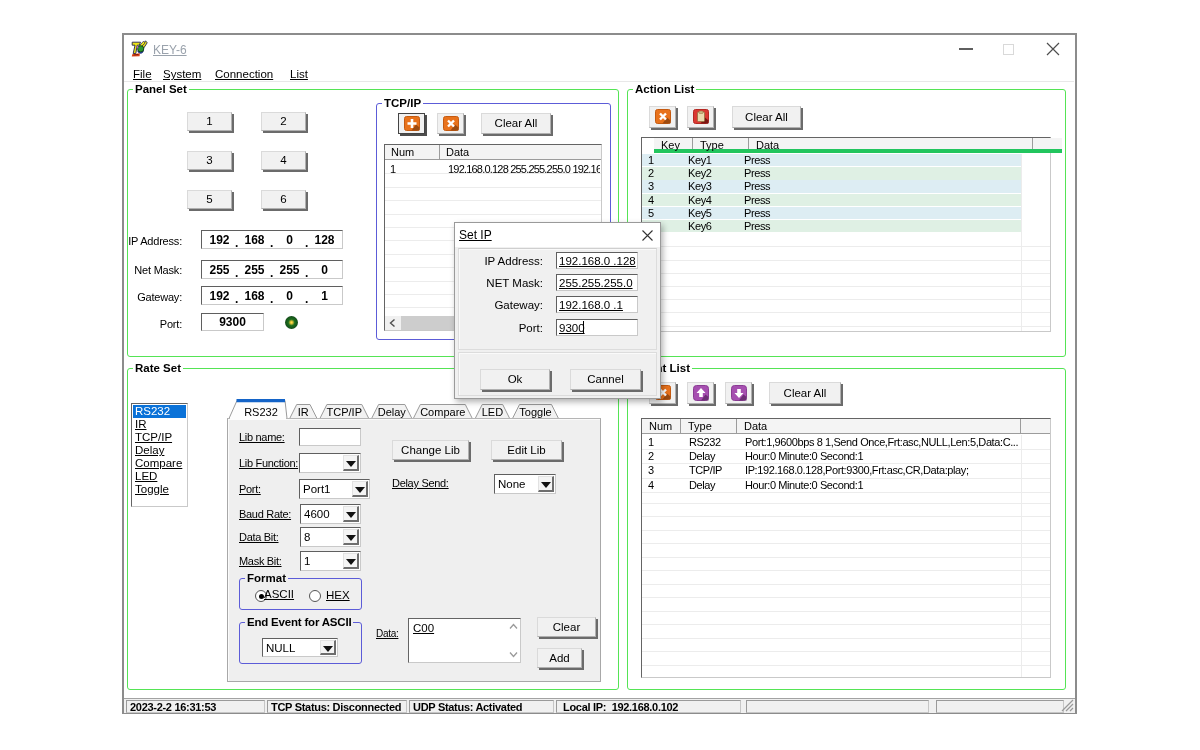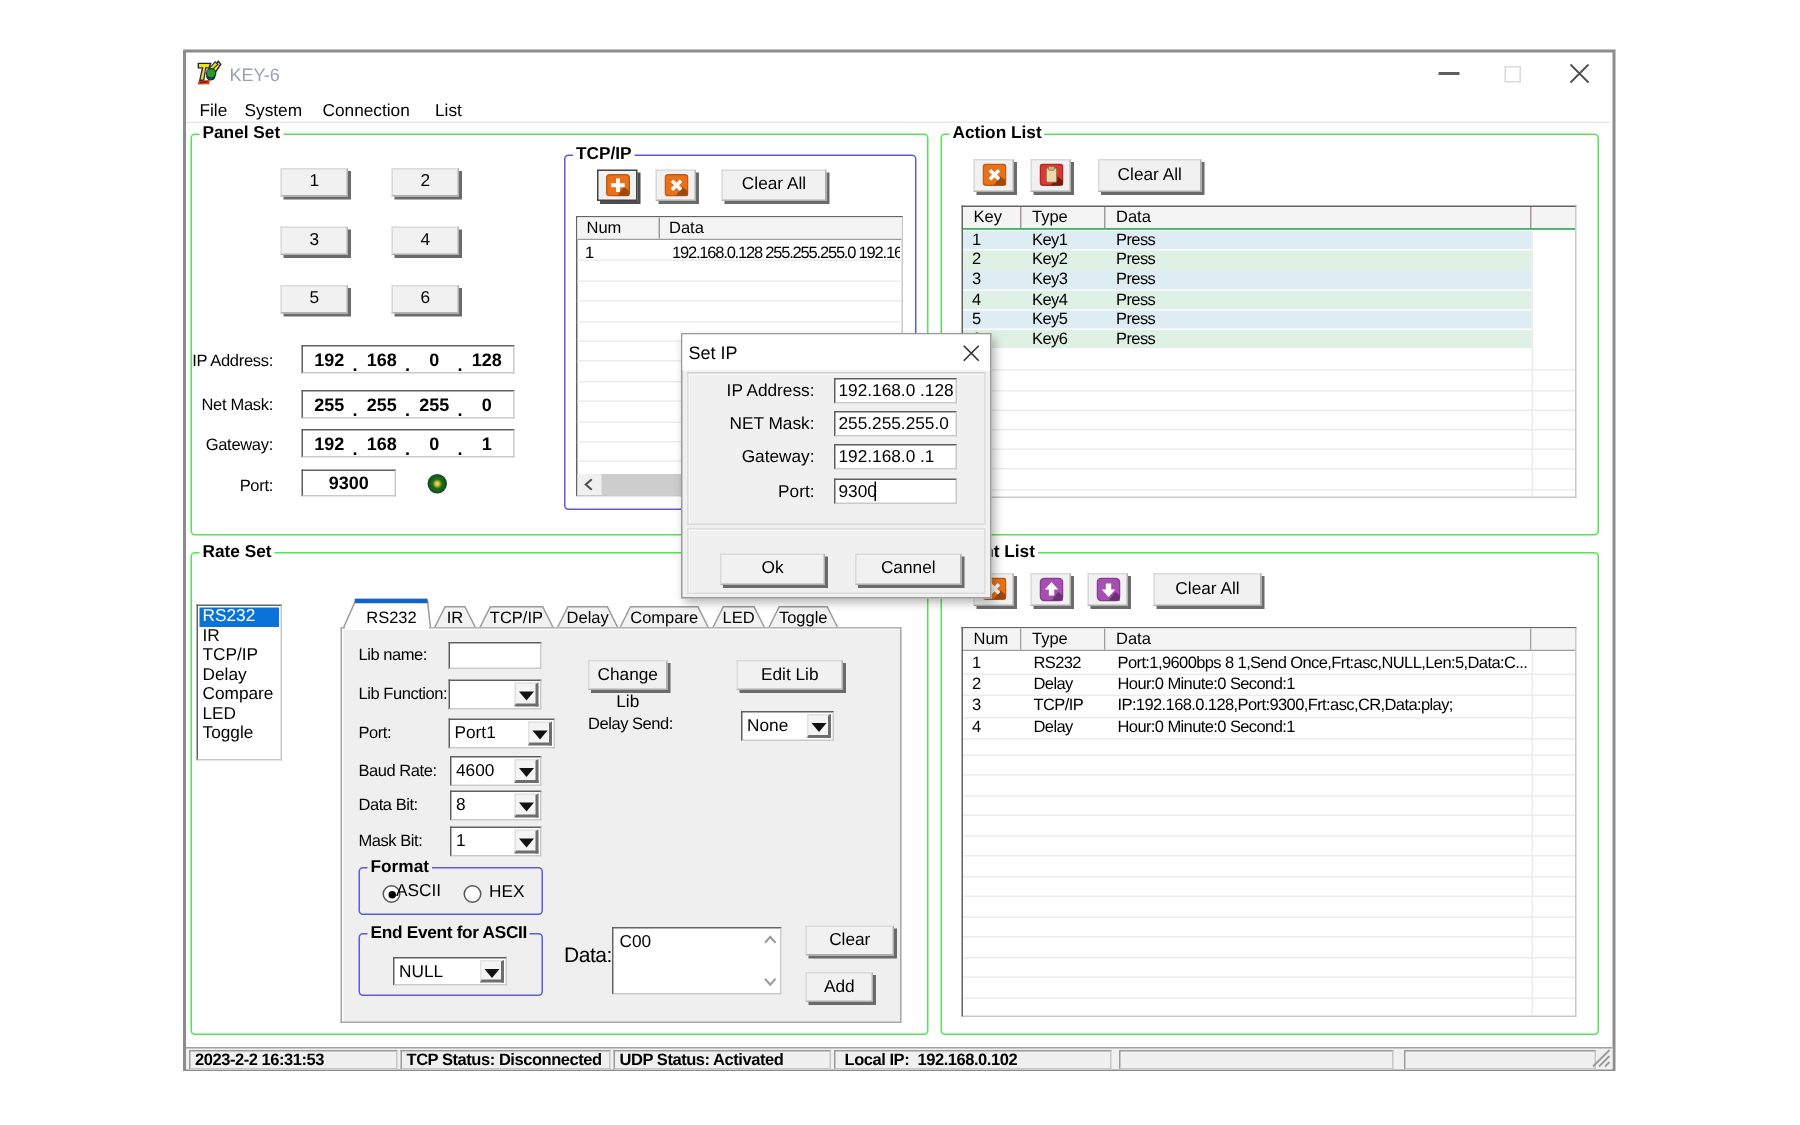--- a/index.html
+++ b/index.html
@@ -4,21 +4,21 @@
 <style>
 * { margin:0; padding:0; box-sizing:border-box; }
 html,body { width:1200px; height:750px; background:#fff; font-family:"Liberation Sans", sans-serif; font-size:11.5px; color:#000; overflow:hidden; position:relative; }
 .abs { position:absolute; }
 #win { position:absolute; left:122px; top:33px; width:955px; height:681px; border:2px solid #8c8c8c; background:#fff; }
 .grp { position:absolute; border:1px solid #55e455; border-radius:3px; }
 .grp>span, .bgrp>span { position:absolute; top:-7px; left:5px; background:#fff; padding:0 2px; font-weight:bold; font-size:11.5px; line-height:13px; white-space:nowrap; }
 .bgrp { position:absolute; border:1px solid #5c5cd8; border-radius:3px; }
 .btn { position:absolute; background:#f1f1f1; border:1px solid #b0b0b0; border-top-color:#dadada; border-left-color:#dadada; box-shadow: 2px 2px 0 #6b6b6b; text-align:center; font-size:11.5px; }
 .fld { position:absolute; background:#fff; border:1px solid #5f5f5f; border-bottom-color:#c9c9c9; border-right-color:#c9c9c9; }
-.lbl { position:absolute; font-size:11.5px; white-space:nowrap; }
+.lbl { position:absolute; font-size:11.5px; white-space:nowrap;text-decoration:underline; }
 .row { position:absolute; font-size:11px; white-space:nowrap; line-height:13px; letter-spacing:-0.4px; }
 .lblr { position:absolute; font-size:11.5px; white-space:nowrap; text-align:right; }
 .hdrcell { position:absolute; top:0; height:100%; border-right:1px solid #9c9c9c; background:#f4f4f4; }
 .hdrcell span { white-space:nowrap; font-size:11px; }
 .combo { position:absolute; background:#fff; border:1px solid #5f5f5f; border-bottom-color:#c9c9c9; border-right-color:#c9c9c9; font-size:11.5px; }
 .combo i { position:absolute; right:1px; top:1px; bottom:1px; width:16px; background:#f4f4f4; border:1px solid #e2e2e2; border-right:2px solid #6e6e6e; border-bottom:2px solid #6e6e6e; font-style:normal; }
 .combo i:after { content:""; position:absolute; left:1.5px; top:5px; border:5px solid transparent; border-top:6px solid #111; }
 .gline { position:absolute; height:1px; background:#ececec; }
 .vline { position:absolute; width:1px; background:#ececec; }
 .seg { position:absolute; top:1px; height:13px; border:1px solid #c6c6c6; border-top-color:#9a9a9a; border-left-color:#9a9a9a; background:#f0f0f0; }
@@ -153,21 +153,21 @@
       <path d="M5 4.5 L11 10.5 M11 4.5 L5 10.5" stroke="#fff" stroke-width="2.4"></path>
     </svg></div>
 <div class="btn" style="left:687px;top:106px;width:27px;height:22px"><svg width="16" height="15" viewBox="0 0 16 15" style="margin-top:2px">
       <rect x="0.5" y="0.5" width="15" height="14" rx="2" fill="#da3832" stroke="#b52822"></rect>
       <path d="M15.5 14.5 L7.5 14.5 L12 8.5 L15.5 11.5 Z" fill="#7a1612"></path>
       <rect x="4.5" y="3" width="7" height="9.5" rx="1" fill="#ead9ae" stroke="#96703d" stroke-width="0.8"></rect>
       <rect x="6" y="2" width="4" height="2.5" rx="0.6" fill="#c9b480" stroke="#96703d" stroke-width="0.5"></rect>
     </svg></div>
 <div class="btn" style="left:732px;top:106px;width:69px;height:22px;line-height:20px">Clear All</div>
 <div class="abs" style="left:641px;top:137px;width:410px;height:195px;border:1px solid #646464;border-bottom-color:#c9c9c9;border-right-color:#c9c9c9;background:#fff">
-<div class="abs" style="left:0;top:0;width:408px;height:15px;background:#be185d;border-bottom:1px solid #22c55e">
+<div class="abs" style="left:12px;top:0;width:408px;height:15px;background:#86efac;border-bottom:4px solid #22c55e">
  <div class="hdrcell" style="left:0;width:39px">
         <span style="position:absolute;left:7px;top:1px">Key</span>
       </div>
  <div class="hdrcell" style="left:39px;width:56px">
         <span style="position:absolute;left:7px;top:1px">Type</span>
       </div>
  <div class="hdrcell" style="left:95px;width:284px">
         <span style="position:absolute;left:7px;top:1px">Data</span>
       </div>
  <div class="hdrcell" style="left:379px;width:29px;border-right:none"></div>
@@ -239,21 +239,21 @@
 <div class="lbl" style="left:239px;top:457px;font-size:11px;letter-spacing:-0.3px">Lib Function:</div>
 <div class="combo" style="left:299px;top:453px;width:62px;height:20px">
     <span style="position:absolute;left:3px;top:2.5px"></span>
     <i></i>
   </div>
 <div class="lbl" style="left:239px;top:483px;font-size:11px;letter-spacing:-0.3px">Port:</div>
 <div class="combo" style="left:299px;top:479px;width:71px;height:20px">
     <span style="position:absolute;left:3px;top:2.5px">Port1</span>
     <i></i>
   </div>
-<div class="btn" style="left:392px;top:440px;width:53px;height:20px;line-height:18px">Change Lib</div>
+<div class="btn" style="left:392px;top:440px;width:77px;height:20px;line-height:18px">Change Lib</div>
 <div class="btn" style="left:491px;top:440px;width:71px;height:20px;line-height:18px">Edit Lib</div>
 <div class="lbl" style="left:392px;top:477px;font-size:11px;letter-spacing:-0.3px">Delay Send:</div>
 <div class="combo" style="left:494px;top:474px;width:62px;height:20px">
     <span style="position:absolute;left:3px;top:2.5px">None</span>
     <i></i>
   </div>
 <div class="lbl" style="left:239px;top:508px;font-size:11px;letter-spacing:-0.3px">Baud Rate:</div>
 <div class="combo" style="left:300px;top:504px;width:61px;height:20px">
     <span style="position:absolute;left:3px;top:2.5px">4600</span>
     <i></i>
@@ -278,21 +278,21 @@
 <div class="abs" style="left:309px;top:590px;width:12px;height:12px;border-radius:50%;border:1px solid #555;background:#fff"></div>
 <div class="lbl" style="left:326px;top:589px">HEX</div>
 <div class="bgrp" style="left:239px;top:622px;width:123px;height:42px;background:#efefef">
     <span style="background:#efefef;letter-spacing:-0.2px">End Event for ASCII</span>
   </div>
 <div class="combo" style="left:262px;top:638px;width:76px;height:19px">
     <span style="position:absolute;left:3px;top:2.5px">NULL</span>
     <i></i>
   </div>
 
-<div class="lbl" style="left:376px;top:628px;font-size:14px;letter-spacing:-0.3px">Data:</div>
+<div class="lbl" style="left:376px;top:628px;font-size:10px;letter-spacing:-0.3px">Data:</div>
 <div class="abs" style="left:408px;top:618px;width:113px;height:45px;border:1px solid #646464;border-bottom-color:#c9c9c9;border-right-color:#c9c9c9;background:#fff">
  <div class="lbl" style="left:4px;top:3px">C00</div>
  <svg class="abs" style="right:2px;top:4px" width="9" height="7" viewBox="0 0 9 7">
       <path d="M1 5.5 L4.5 1.5 L8 5.5" fill="none" stroke="#9a9a9a" stroke-width="1.3"></path>
     </svg>
  <svg class="abs" style="right:2px;bottom:4px" width="9" height="7" viewBox="0 0 9 7">
       <path d="M1 1.5 L4.5 5.5 L8 1.5" fill="none" stroke="#9a9a9a" stroke-width="1.3"></path>
     </svg>
 </div>
 <div class="btn" style="left:537px;top:617px;width:59px;height:20px;line-height:18px">Clear</div>

